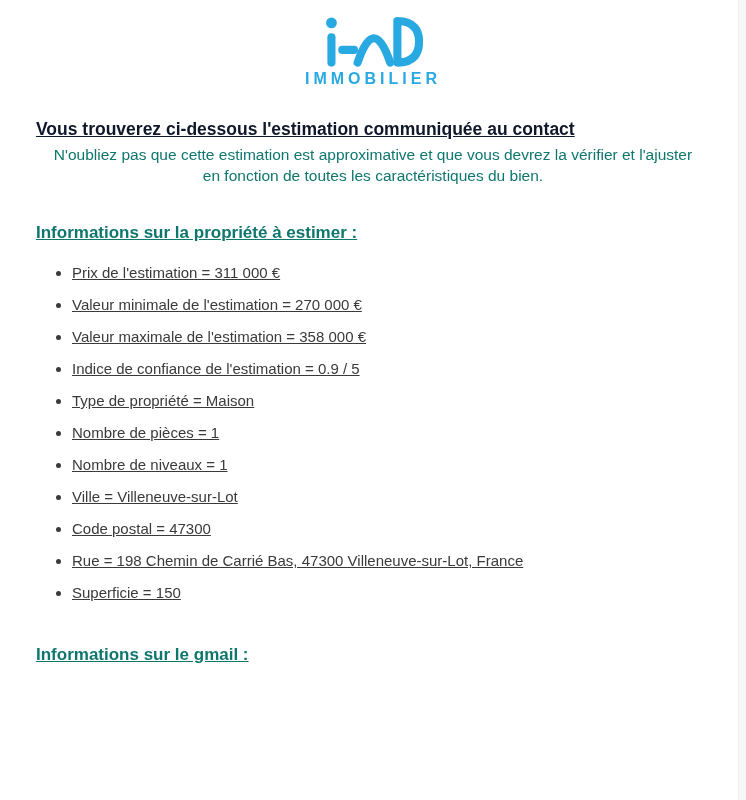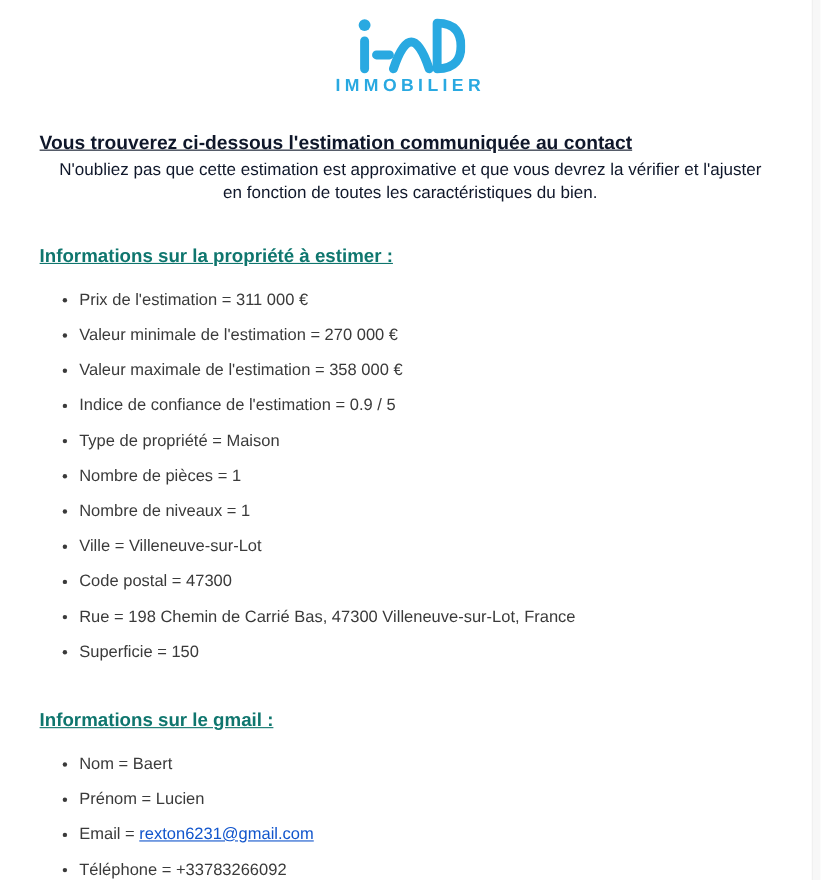--- a/index.html
+++ b/index.html
@@ -50,21 +50,21 @@
     color: #0f172a;
     font-size: 17.5px;
     font-weight: bold;
     line-height: 22px;
     text-decoration: underline;
   }
   .page-subtitle {
     margin: 4px auto 0 auto;
     max-width: 648px;
     text-align: center;
-    color: #0f172a;
+    color: #0f766e;
     font-size: 15.5px;
     line-height: 21px;
   }
   
   .section-heading {
     margin: 37px 0 0 0;
     color: #0f766e;
     font-size: 17px;
     font-weight: bold;
     text-decoration: underline;
@@ -73,20 +73,21 @@
     margin: 20px 0 0 0;
     padding: 0 0 0 36px;
     list-style: disc;
     color: #3a3a3a;
   }
   .info-list li {
     font-size: 15px;
     line-height: 20px;
     margin-bottom: 12px;
     color: #3a3a3a;
+    text-decoration: underline;
   }
   .lead-block .section-heading {
     margin-top: 42px;
   }
   .email-link {
     color: #1155cc;
     text-decoration: underline;
   }
 </style>
 </head>
@@ -127,21 +128,15 @@
         <li>Nombre de niveaux = 1</li>
         <li>Ville = Villeneuve-sur-Lot</li>
         <li>Code postal = 47300</li>
         <li>Rue = 198 Chemin de Carrié Bas, 47300 Villeneuve-sur-Lot, France</li>
         <li>Superficie = 150</li>
       </ul>
   </div>
 
   <div class="lead-block">
     <h2 class="section-heading">Informations sur le gmail :</h2>
-    <ul class="info-list">
-        <li>Nom = Baert</li>
-        <li>Prénom = Lucien</li>
-        <li>Email = <a href="#" class="email-link">rexton6231@gmail.com</a></li>
-        <li>Téléphone = +33783266092</li>
-      </ul>
   </div>
 
 </div>
 
 </body></html>

